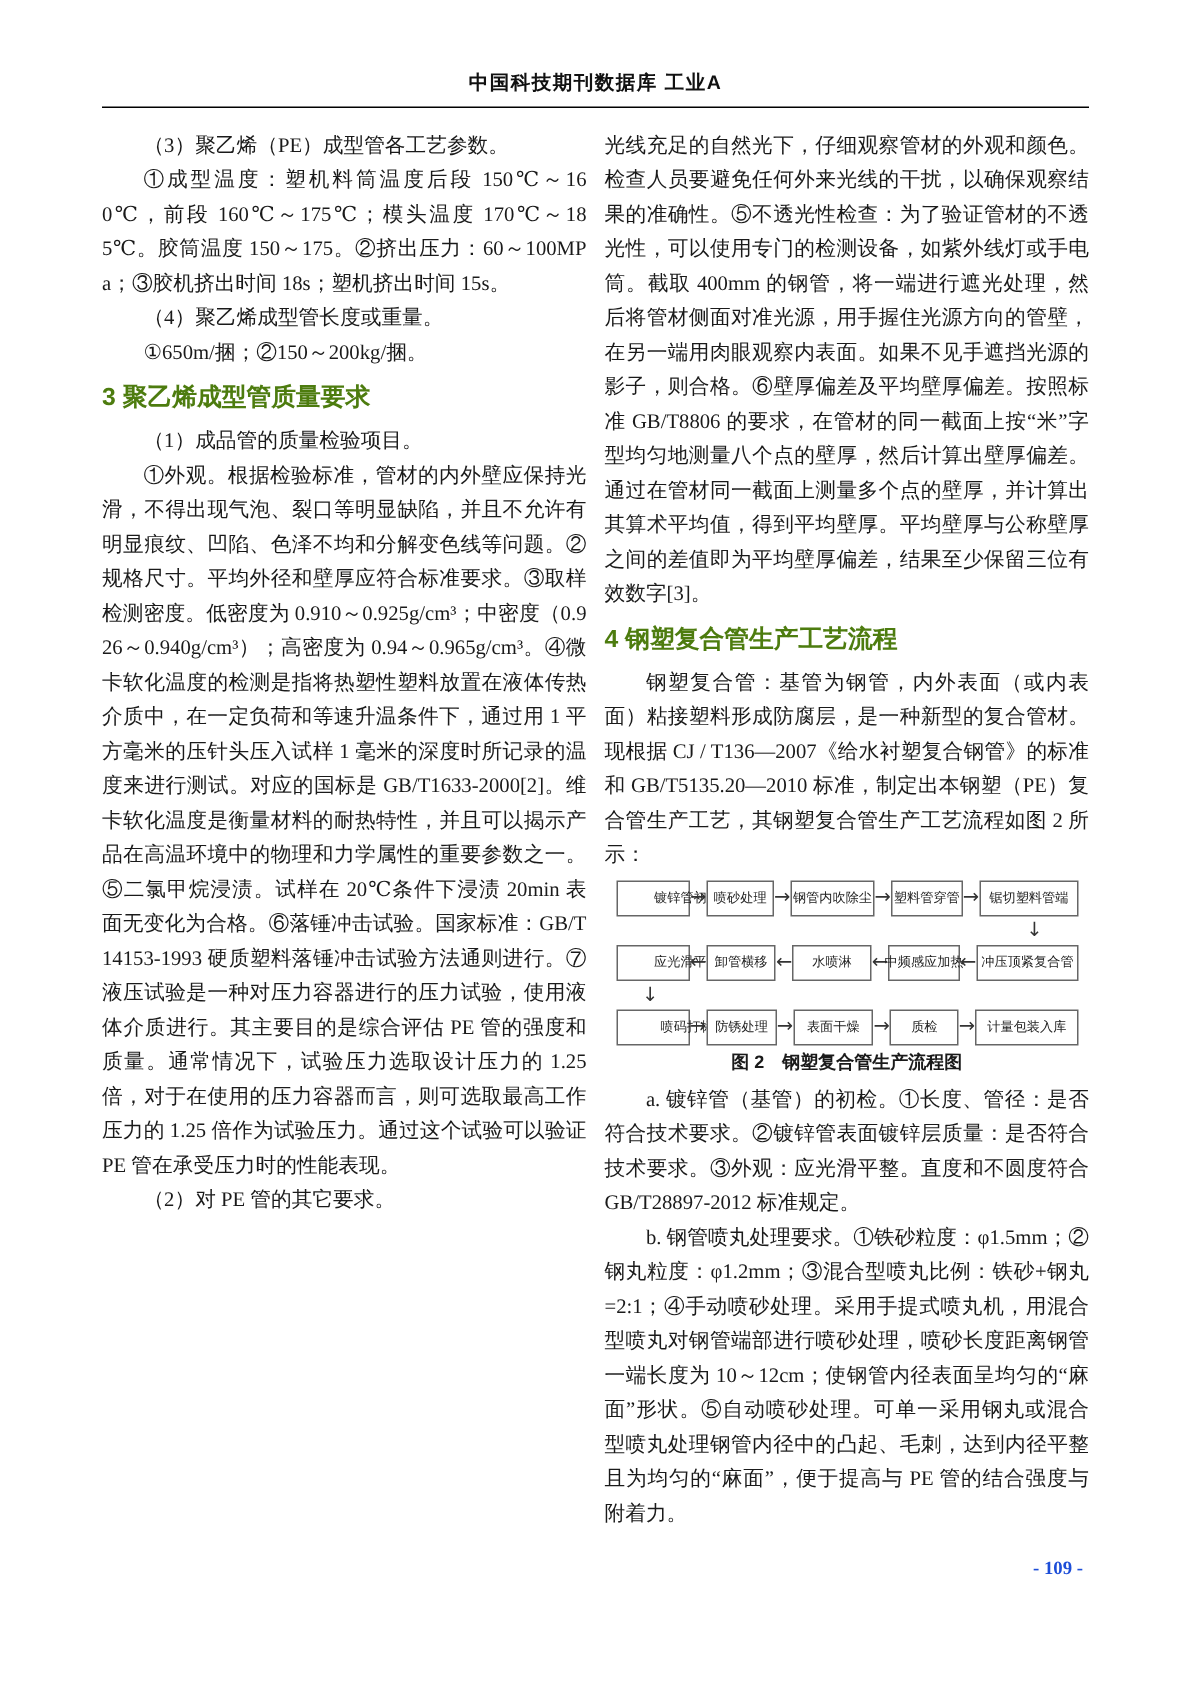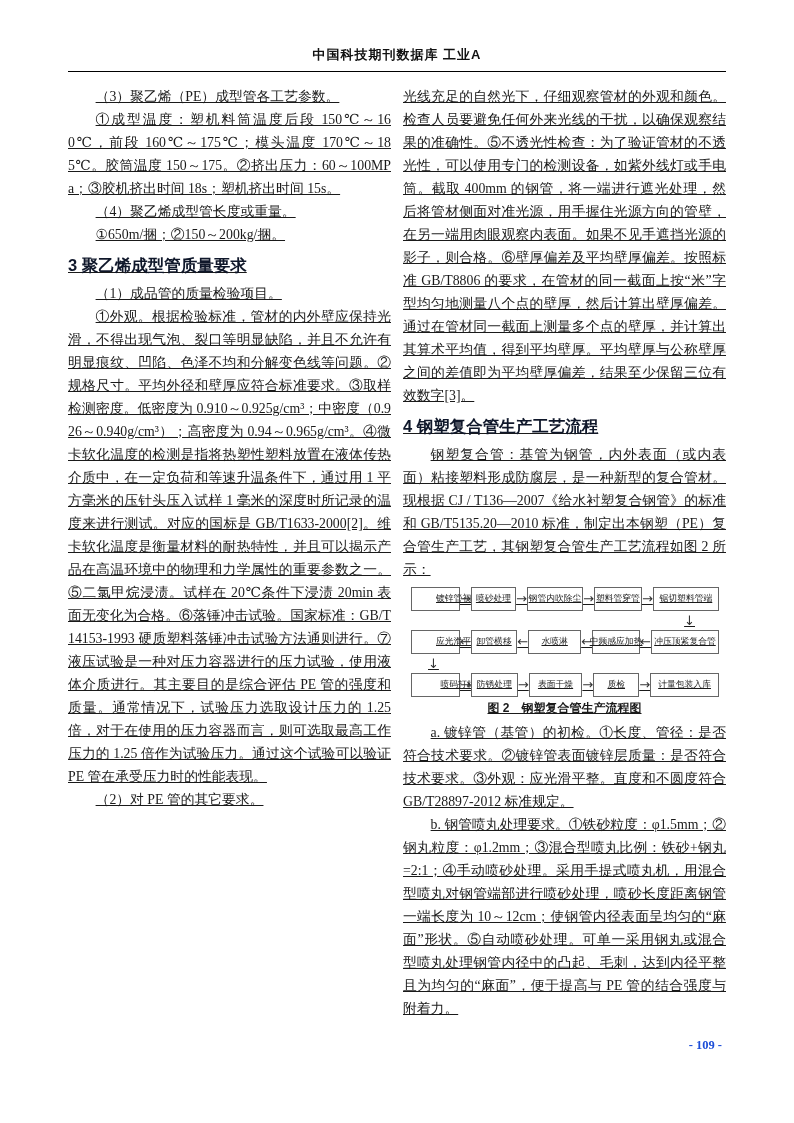--- a/index.html
+++ b/index.html
@@ -23,40 +23,39 @@
   }
   .rule{
     margin:7px 68px 0 68px;
     border-bottom:1.6px solid #000;
     height:0;
   }
   .cols{
     display:flex;
     margin:13px 68px 0 68px;
     gap:12px;
-    text-decoration:underline;
   }
   .col{width:323px;}
   .para{
     font-size:13.8px;
     line-height:23px;
     text-align:justify;
     text-indent:2em;
     margin:0;
     word-break:break-all;
   }
   .para.cont{text-indent:0;}
   .h-sec{
     font-family:"Liberation Sans","DejaVu Sans",sans-serif;
     font-weight:bold;
     font-size:16.5px;
     line-height:24px;
     margin:7px 0 5px 0;
     text-indent:0;
-    color:#0f172a;
+    color:#4d7c0f;
   }
   
   .fig{margin:6px 0 4px 0;}
   .flow{width:308px;margin-left:8px;font-family:"Liberation Sans","DejaVu Sans",sans-serif;}
   .frow{display:flex;align-items:center;}
   .fbox{
     border:1px solid #666;
     background:#fff;
     color:#222;
     font-size:8.8px;

